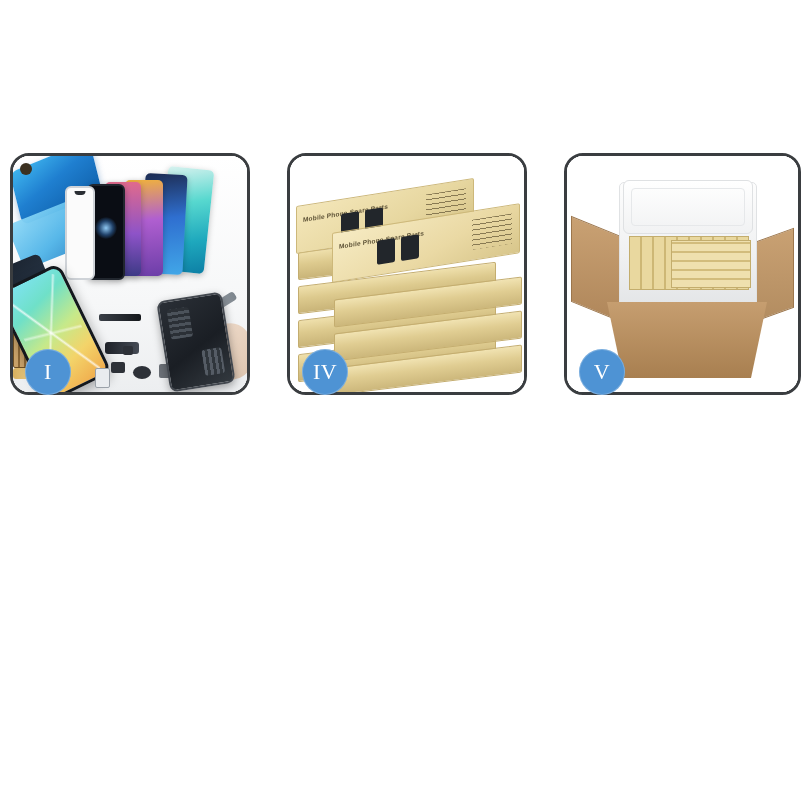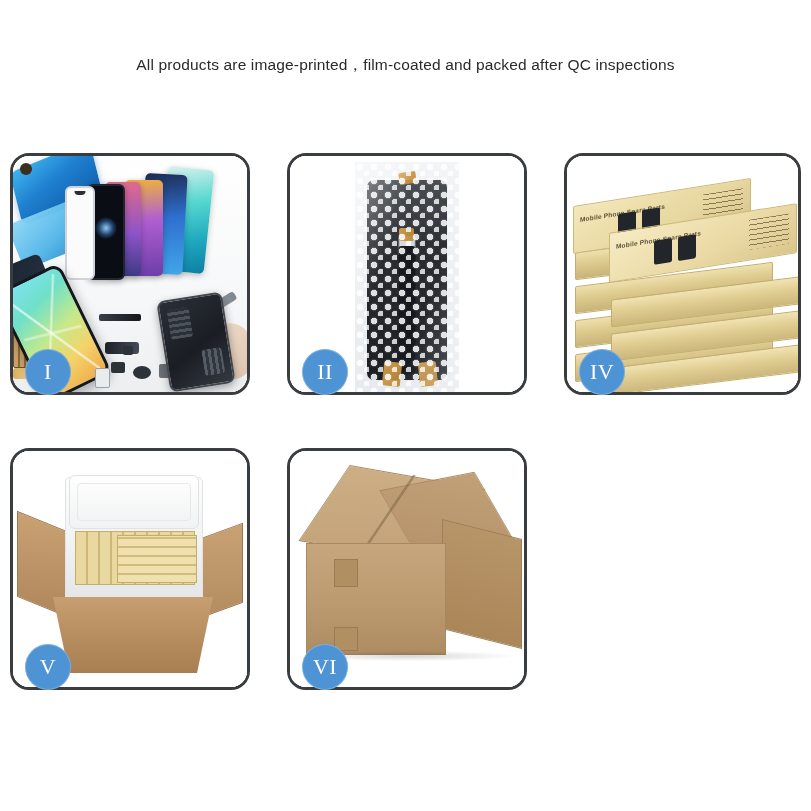--- a/index.html
+++ b/index.html
@@ -451,21 +451,20 @@
   .sb-t2 { left:44px; top:176px; width:22px; height:22px; }
   .sb-shadow {
     position:absolute; left:14px; top:200px; width:210px; height:10px;
     background: radial-gradient(ellipse at center, rgba(0,0,0,.16) 0%, rgba(0,0,0,0) 73%);
   }
 </style>
 </head>
 <body>
 
 <div class="header">
-  <div class="subtitle">All products are image-printed，film-coated and packed after QC inspections</div>
 </div>
 
 <div class="grid">
 
   <div class="panel">
     <div class="panel-inner">
       <div class="scene-parts">
         <div class="p1-lcd-a"></div>
         <div class="p1-lcd-b"></div>
         <div class="p1-lcd-c"></div>
@@ -495,38 +494,20 @@
         <div class="cmp p1-sq6"></div>
 
         <div class="p1-hand"></div>
         <div class="p1-tweez"></div>
         <div class="p1-hous"></div>
       </div>
     </div>
     <div class="badge">I</div>
   </div>
 
-  <div class="panel">
-    <div class="panel-inner">
-      <div class="scene-bubble">
-        <div class="bw-wrap">
-          <div class="bw-inner"></div>
-          <div class="bw-conn"></div>
-          <div class="bw-cable"></div>
-          <div class="bw-tape bw-t1"></div>
-          <div class="bw-tape bw-t2"></div>
-          <div class="bw-tape bw-t3"></div>
-          <div class="bw-tape bw-t4"></div>
-          <div class="bw-bubbles"></div>
-          <div class="bw-sheen"></div>
-        </div>
-      </div>
-    </div>
-    <div class="badge">II</div>
-  </div>
 
 
   <div class="panel">
     <div class="panel-inner">
       <div class="scene-stack">
         <div class="st st-slab st-s1"></div>
         <div class="st st-slabR st-r1"></div>
         <div class="st st-slab st-s2"></div>
         <div class="st st-slabR st-r2"></div>
         <div class="st st-slab st-s3"></div>
@@ -559,29 +540,14 @@
         <div class="cf-foam"></div>
         <div class="cf-gold"></div>
         <div class="cf-gold2"></div>
         <div class="cf-foam-lid"></div>
         <div class="cf-trap"></div>
       </div>
     </div>
     <div class="badge">V</div>
   </div>
 
-  <div class="panel">
-    <div class="panel-inner">
-      <div class="scene-sealed">
-        <div class="sb-top"></div>
-        <div class="sb-top2"></div>
-        <div class="sb-seam"></div>
-        <div class="sb-side"></div>
-        <div class="sb-front"></div>
-        <div class="sb-tape sb-t1"></div>
-        <div class="sb-tape sb-t2"></div>
-        <div class="sb-shadow"></div>
-      </div>
-    </div>
-    <div class="badge">VI</div>
-  </div>
 
 </div>
 
 </body></html>

